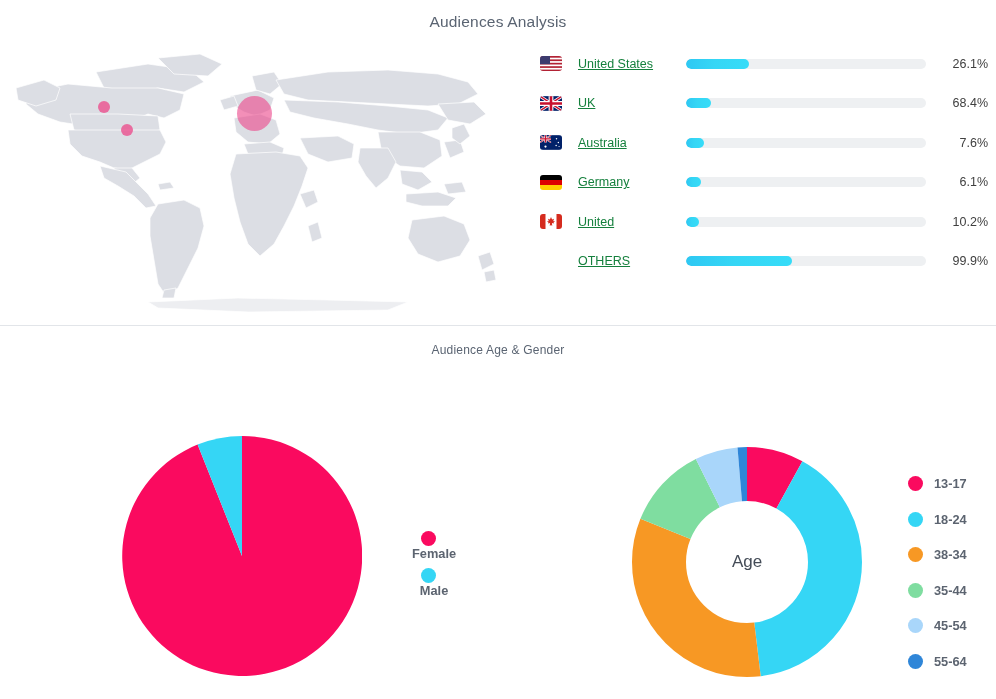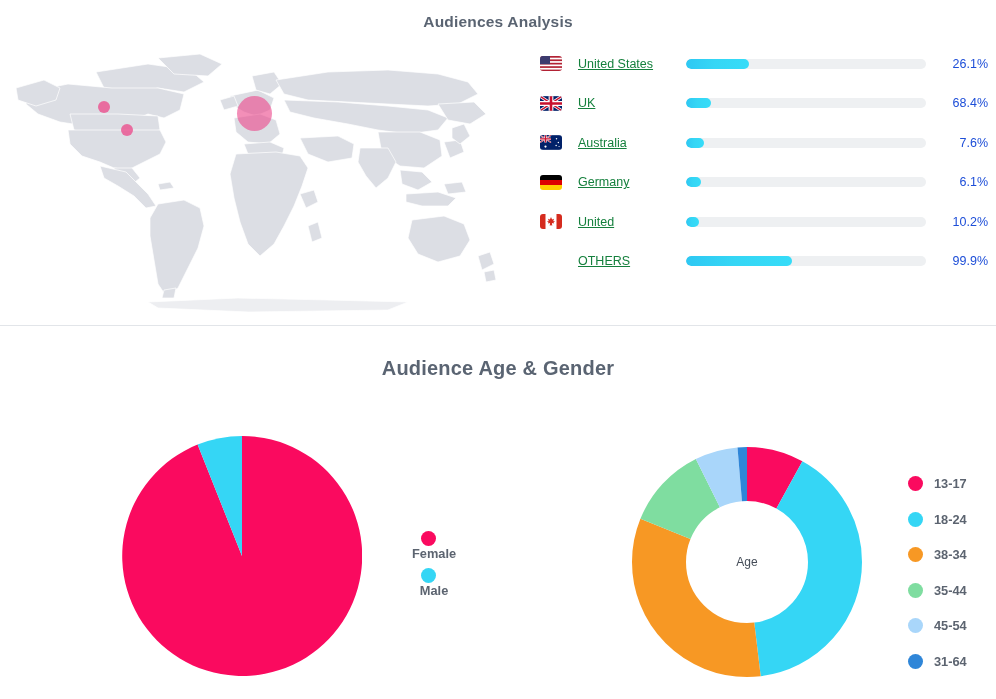--- a/index.html
+++ b/index.html
@@ -13,25 +13,25 @@
   }
   .page { position: relative; width: 996px; height: 699px; background: #fff; }
 
   
   .panel-title {
     position: absolute;
     width: 100%;
     text-align: center;
     color: #5a6472;
     font-size: 15.5px;
-    font-weight: 700;
+    font-weight: 400;
     letter-spacing: .2px;
   }
   #title-audiences { top: 13px; }
-  #title-agegender { top: 357px; font-size: 20px; text-align: center; }
+  #title-agegender { top: 343px; font-size: 12px; text-align: center; }
 
   
   .divider {
     position: absolute;
     left: 0; top: 325px;
     width: 996px; height: 1px;
     background: #e2e5e9;
   }
 
   
@@ -83,21 +83,21 @@
   .bar-fill {
     position: absolute;
     left: 0; top: 0; bottom: 0;
     border-radius: 6px;
     background: linear-gradient(90deg, #2ec8f3 0%, #35d6f5 45%, #36dcf8 100%);
   }
   .c-pct {
     width: 62px;
     flex: 0 0 62px;
     text-align: right;
-    color: #1d4ed8;
+    color: #404040;
     font-size: 12.5px;
   }
 
   
   .pie-wrap {
     position: absolute;
     left: 122px; top: 436px;
     width: 240px; height: 240px;
   }
   .pie-wrap svg { display: block; }
@@ -137,21 +137,21 @@
   }
   .donut-wrap svg { display: block; }
   .donut-center-label {
     position: absolute;
     left: 0; top: 0;
     width: 244px; height: 244px;
     display: flex;
     align-items: center;
     justify-content: center;
     color: #444c57;
-    font-size: 12px;
+    font-size: 17px;
     pointer-events: none;
   }
 </style>
 </head>
 <body>
 
 <div class="page">
 
   <div class="panel-title" id="title-audiences">Audiences Analysis</div>
 
@@ -397,17 +397,17 @@
     <div class="legend-item">
       <span class="legend-dot" style="background:#7fdda0"></span>
       <span class="legend-label">35-44</span>
     </div>
     <div class="legend-item">
       <span class="legend-dot" style="background:#a9d6fa"></span>
       <span class="legend-label">45-54</span>
     </div>
     <div class="legend-item">
       <span class="legend-dot" style="background:#2f86d8"></span>
-      <span class="legend-label">31-64</span>
+      <span class="legend-label">55-64</span>
     </div>
   </div>
 
 </div>
 
 </body></html>

